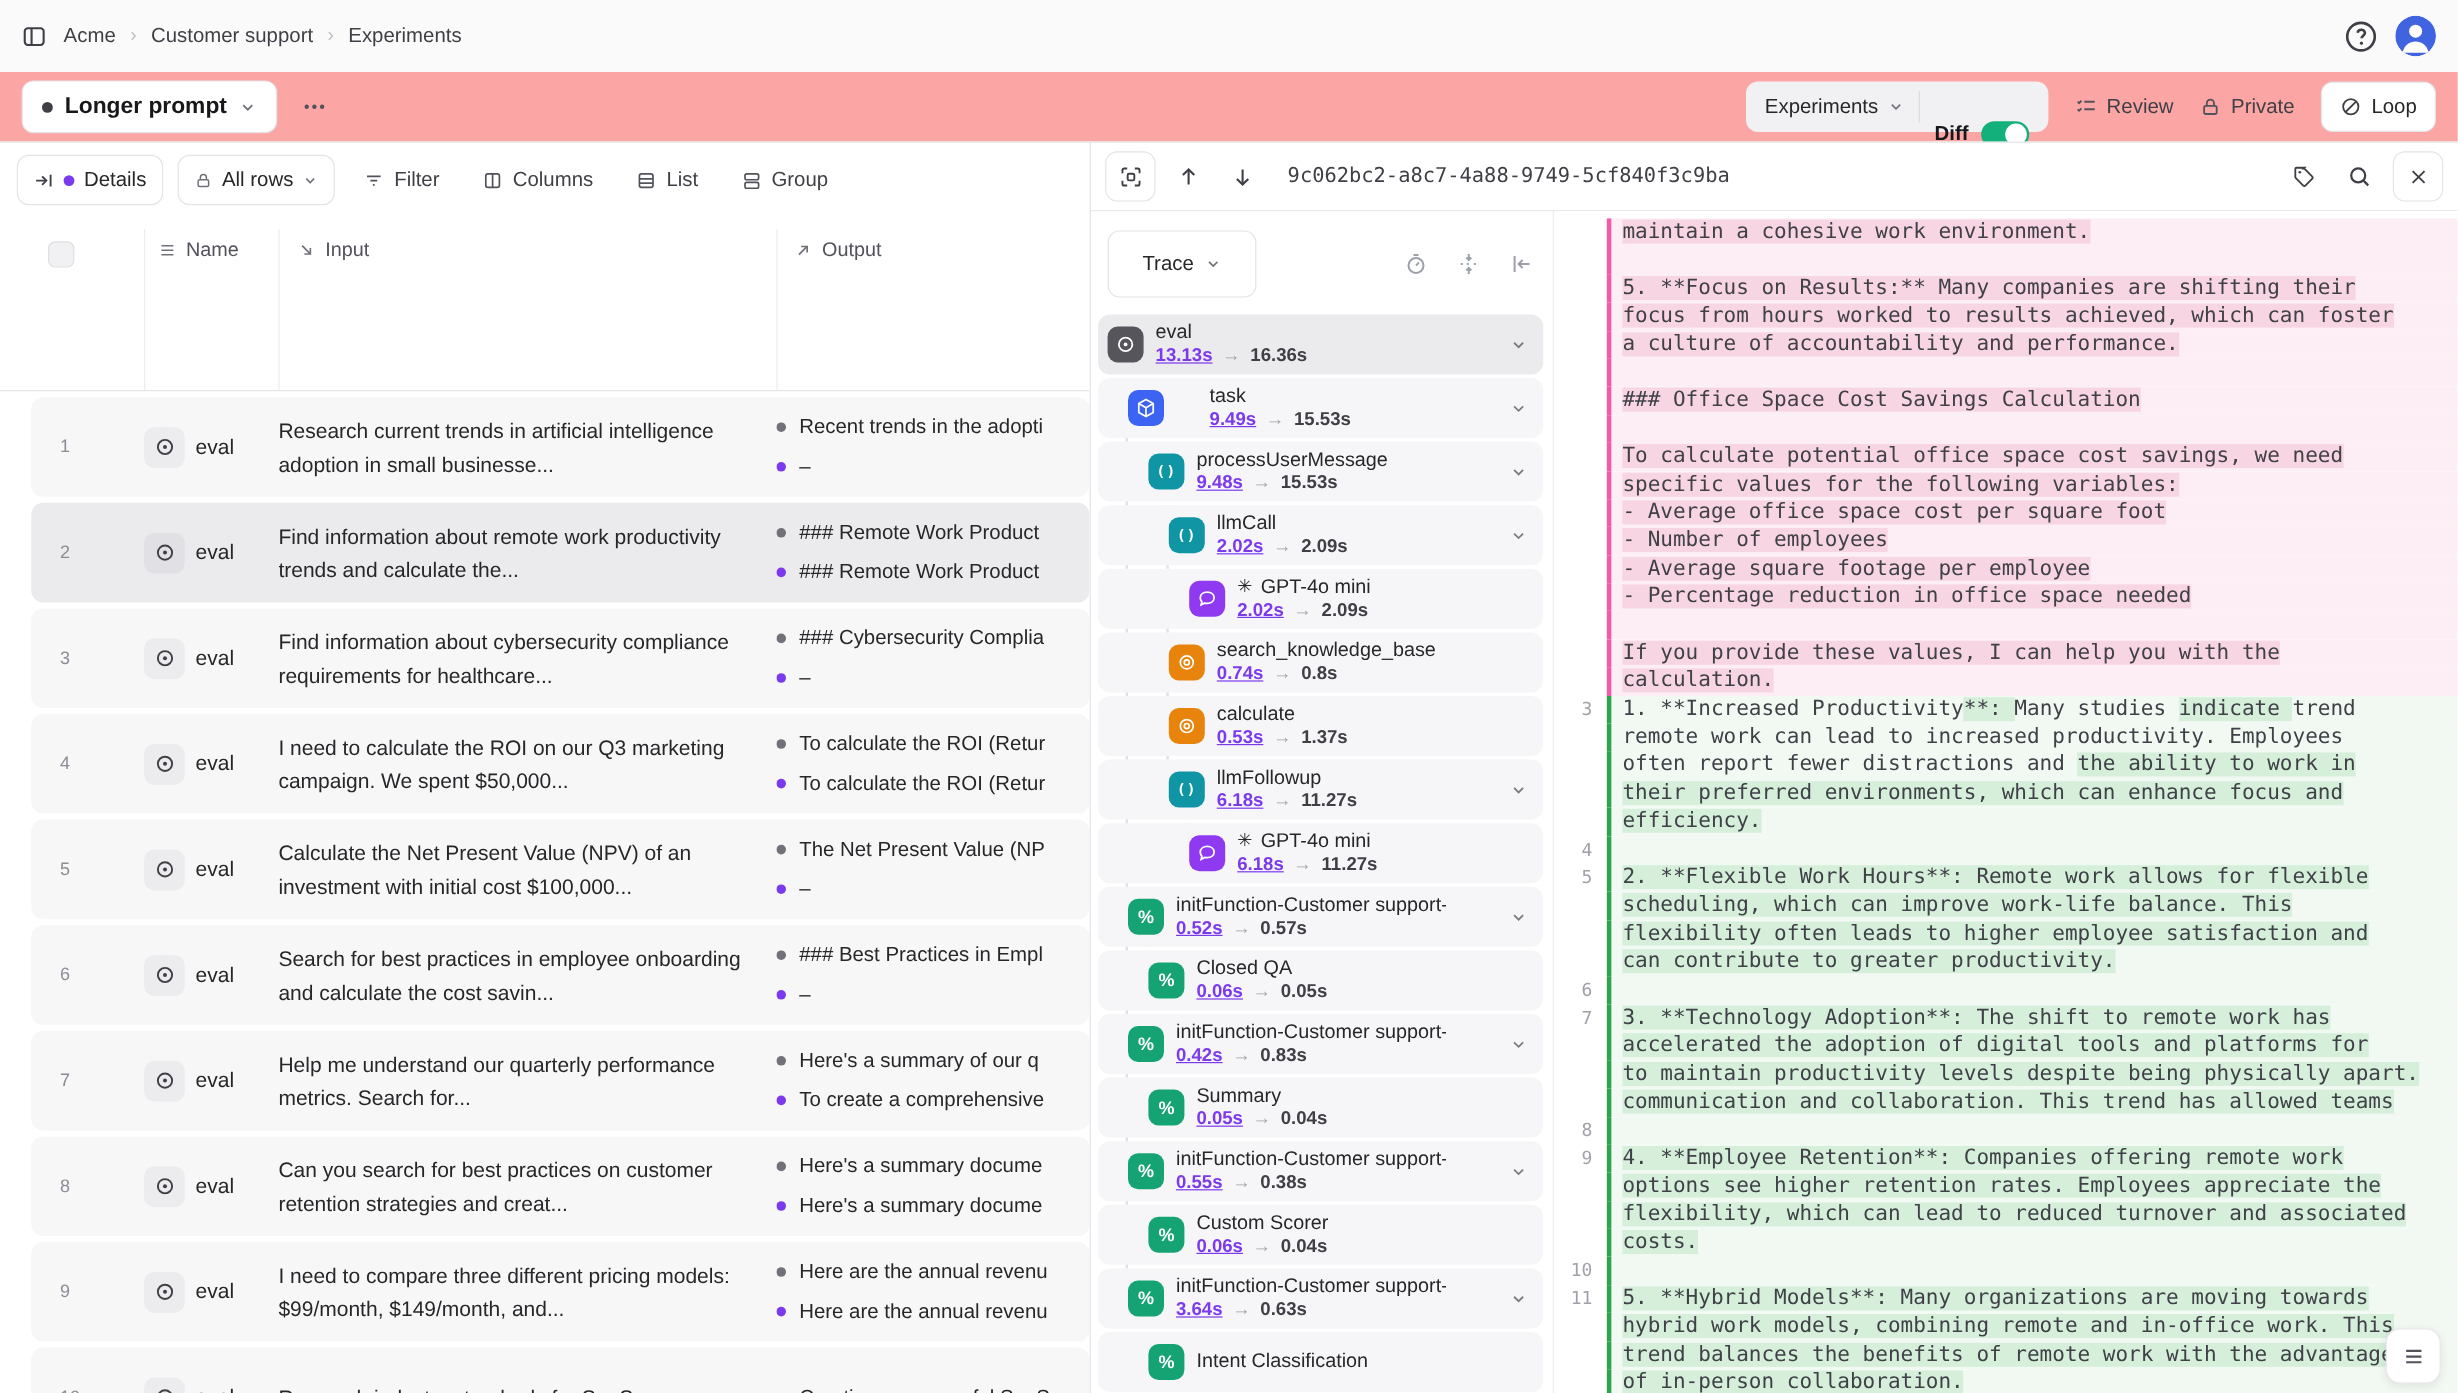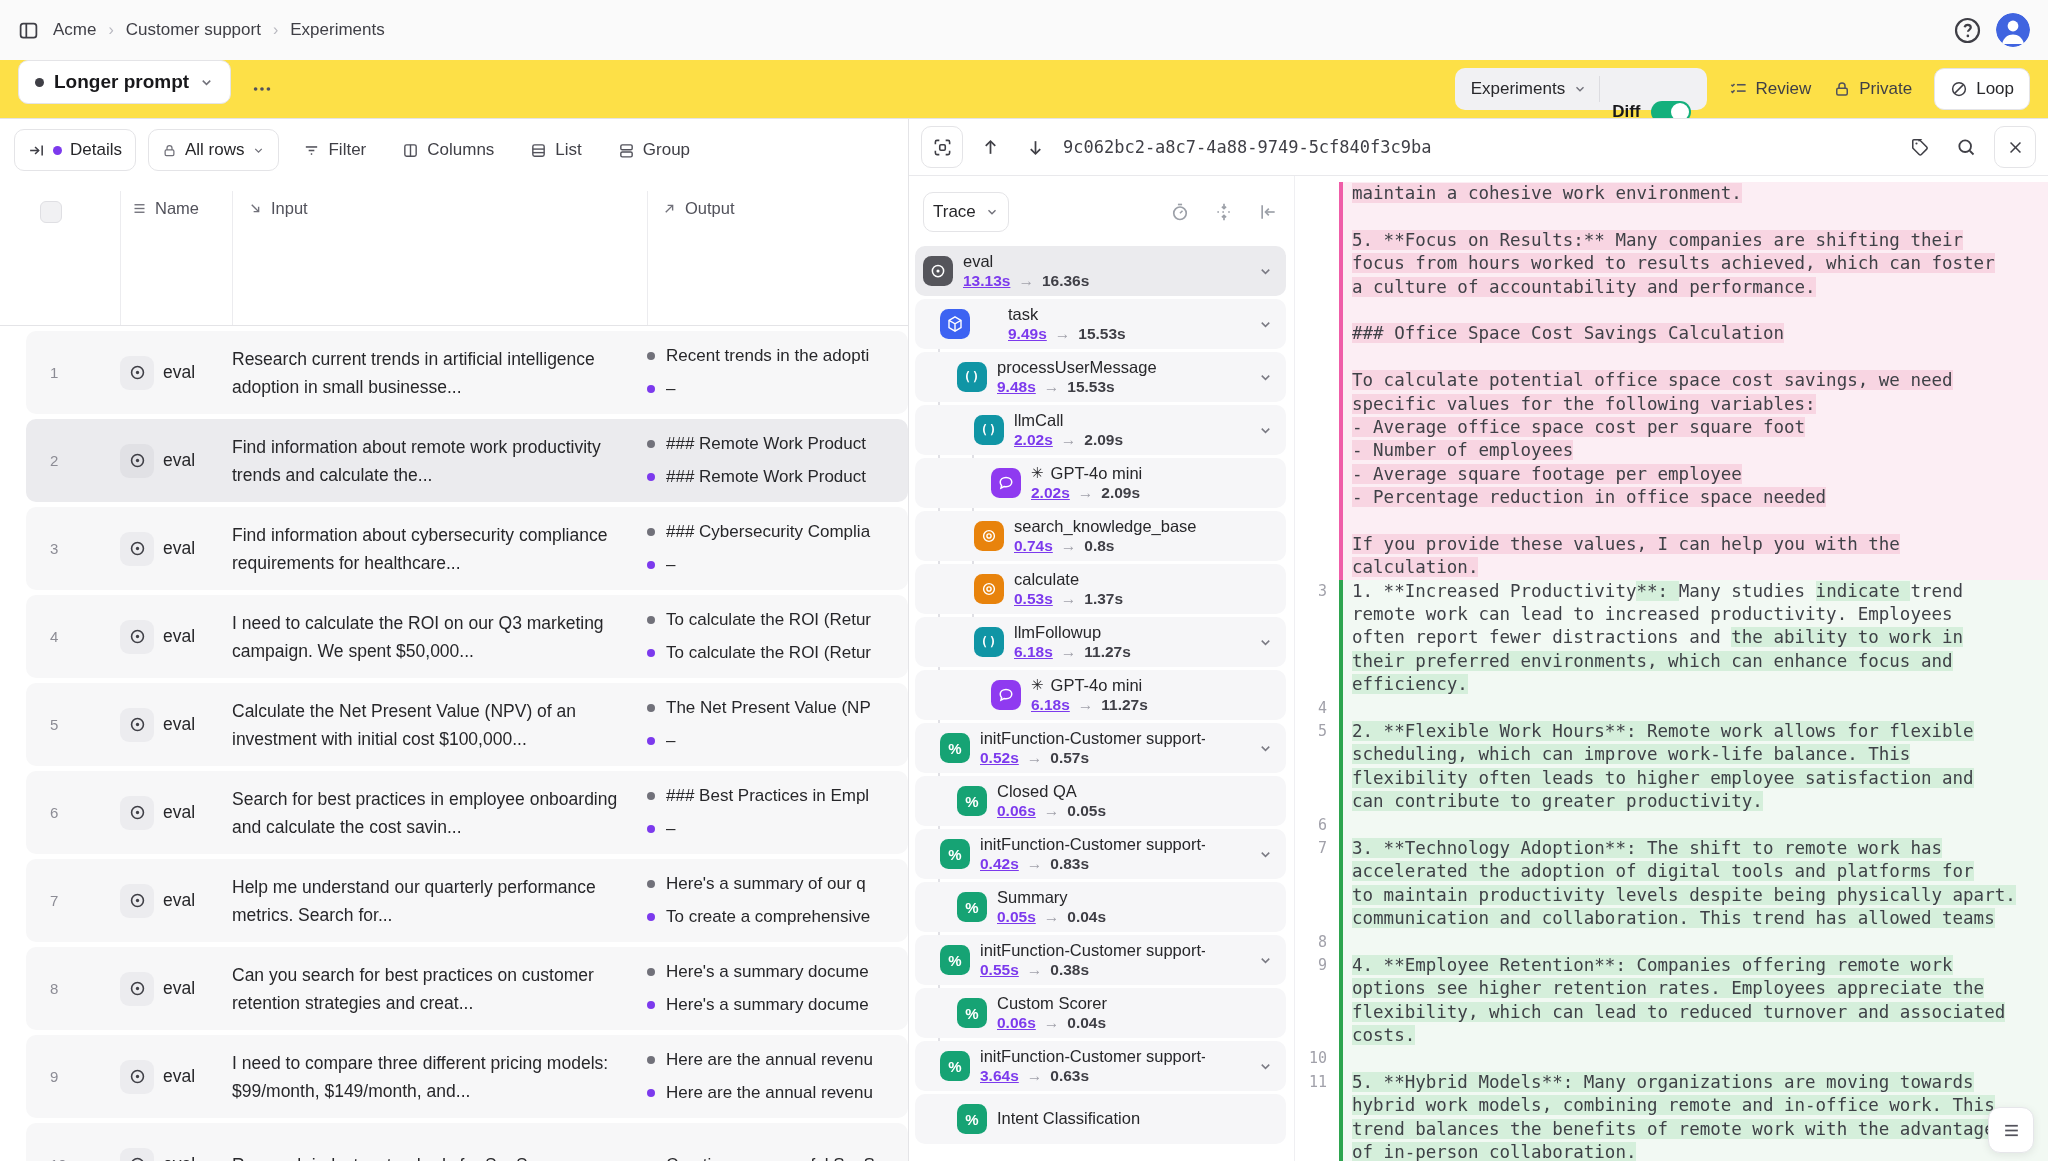--- a/index.html
+++ b/index.html
@@ -9,22 +9,22 @@
 
   
   .topbar { position:absolute; left:0; top:0; width:2048px; height:60px; background:#fafafa;
     display:flex; align-items:center; padding:0 18px; gap:14px; }
   .crumb { display:flex; align-items:center; gap:12px; font-size:17px; color:#3f3f46; }
   .crumb .sep { color:#b9b9c0; font-size:16px; }
   .iconbtn { background:none; border:none; cursor:pointer; display:flex; align-items:center; justify-content:center; }
   .helpbtn { margin-left:auto; }
   .avatar { width:34px; height:34px; border-radius:50%; overflow:hidden; }
 
-  .titlebar { position:absolute; left:0; top:60px; width:2048px; height:58px; background:#fde047;
-    display:flex; padding:0 18px; gap:12px; }
+  .titlebar { position:absolute; left:0; top:60px; width:2048px; height:58px; background:#fca5a5;
+    display:flex; align-items:center; padding:0 18px; gap:12px; }
   .titlebtn { display:flex; align-items:center; gap:10px; background:#fff; border:1px solid #e4e4e7;
     border-radius:10px; height:44px; padding:0 16px; cursor:pointer; }
   .titledot { width:9px; height:9px; border-radius:50%; background:#3f3f46; }
   .titletext { font-size:19px; font-weight:700; color:#18181b; }
   .dotsbtn { padding:0 8px; }
   .rightctl { margin-left:auto; display:flex; align-items:center; gap:22px; }
   .viewgroup { display:flex; align-items:center; background:#f1f1f3; border-radius:10px; height:42px; padding:0 4px; }
   .viewsel { display:flex; align-items:center; gap:8px; padding:0 12px; background:none; border:none; cursor:pointer;
     font-size:17px; color:#27272a; font-weight:500; height:100%; }
   .vdiv { width:1px; height:26px; background:#dcdce0; }
@@ -73,27 +73,27 @@
   .outtext { font-size:17px; color:#27272a; }
 
   
   .panel { position:absolute; left:908px; top:118px; width:1140px; height:1043px; background:#fff;
     border-top:1px solid #e4e4e7; border-left:1px solid #e4e4e7; }
   .phead { position:absolute; left:0; top:0; width:100%; height:57px; border-bottom:1px solid #e9e9ec;
     display:flex; align-items:center; padding:0 12px; gap:10px; }
   .sqbtn { width:42px; height:42px; border:1px solid #e4e4e7; border-radius:10px; background:#fff;
     display:flex; align-items:center; justify-content:center; cursor:pointer; }
   .navarrow { padding:0 8px; }
-  .traceid { font-family:"DejaVu Sans Mono", monospace; font-size:17px; color:#3f3f46; }
+  .traceid { font-family:"DejaVu Sans Mono", monospace; font-size:17px; color:#3f3f46; margin-left:10px; }
   .pheadspace { flex:1; }
 
   .treecol { position:absolute; left:0; top:57px; width:386px; bottom:0; overflow:hidden; border-right:1px solid #efeff2; }
   .treebar { display:flex; align-items:center; padding:16px 16px 14px 14px; gap:24px; }
   .tracebtn { display:flex; align-items:center; gap:9px; background:#fff; border:1px solid #e4e4e7; border-radius:10px;
-    height:40px; padding:0 9px; font-size:17px; font-weight:500; color:#27272a; cursor:pointer; }
+    height:56px; padding:0 28px; font-size:17px; font-weight:500; color:#27272a; cursor:pointer; }
   .treebar .spacer { flex:1; }
   .treerows { position:relative; }
   .trewrap { position:relative; height:53px; }
   .trecard { position:absolute; left:6px; right:8px; top:0; height:50px; background:#f6f6f8; border-radius:10px;
     display:flex; align-items:center; cursor:pointer; }
   .trecard.sel { background:#ebebee; }
   .treicon { width:30px; height:30px; border-radius:8.5px; flex:none; display:flex; align-items:center;
     justify-content:center; margin-right:10px; }
   .fnglyph { color:#fff; font-family:"DejaVu Sans Mono", monospace; font-size:12px; font-weight:700; letter-spacing:1px; }
   .pctglyph { color:#fff; font-size:15px; font-weight:700; }

